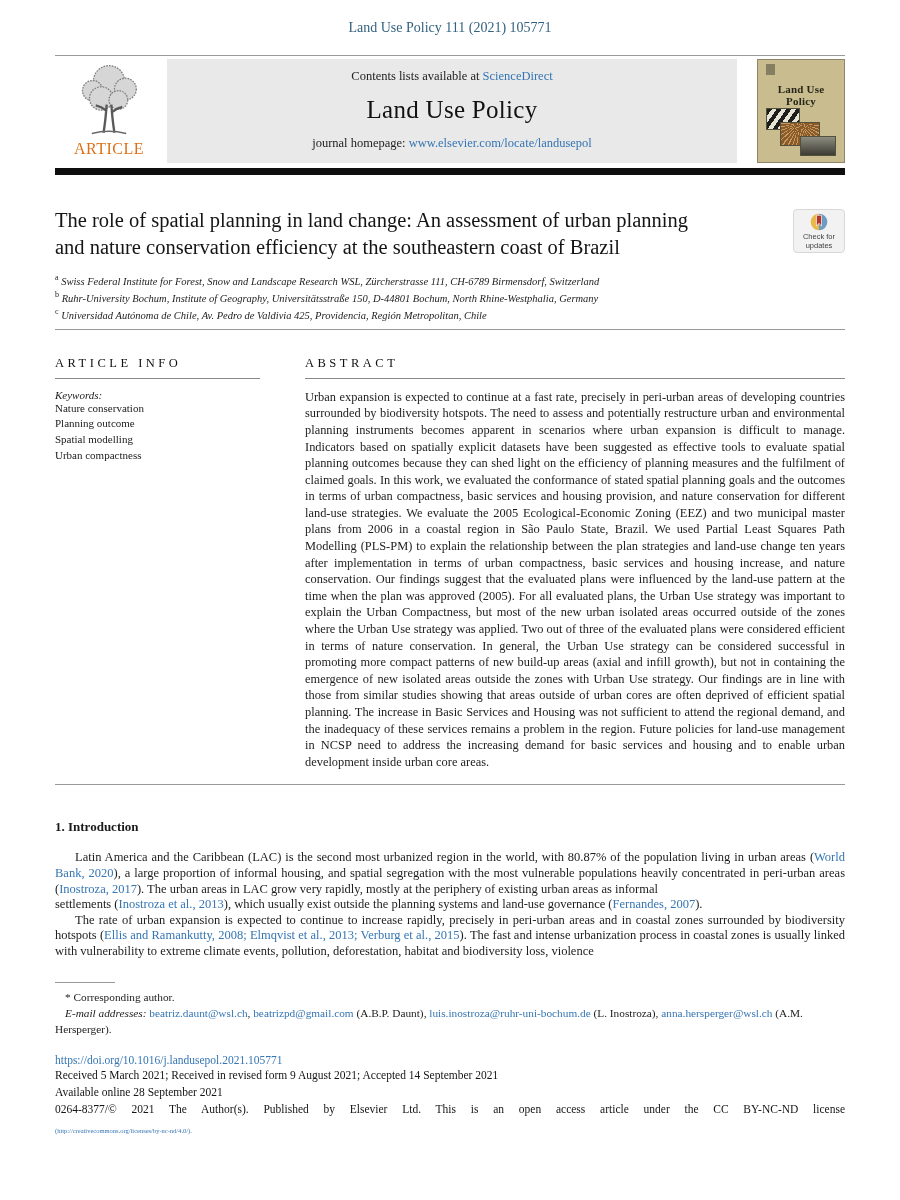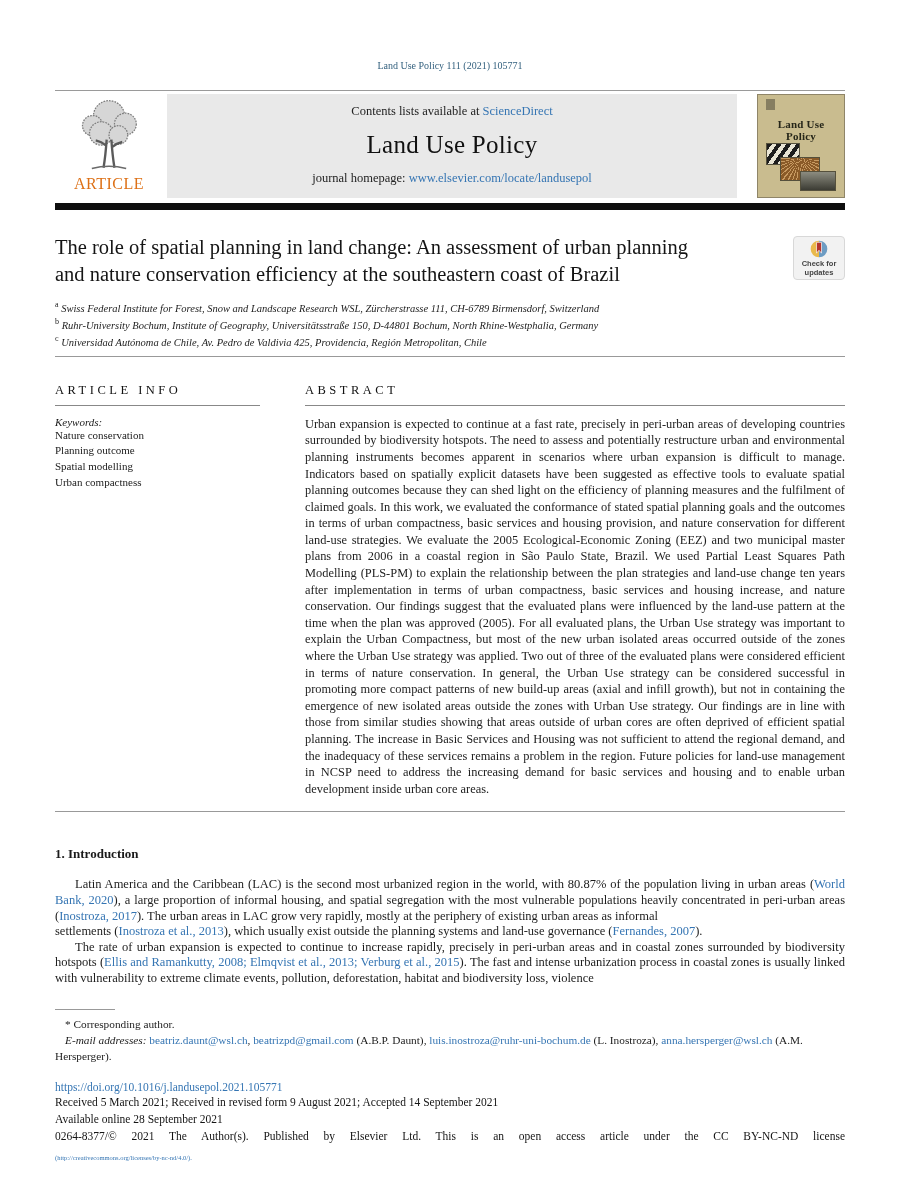--- a/index.html
+++ b/index.html
@@ -5,21 +5,21 @@
   * { box-sizing: border-box; margin: 0; padding: 0; }
   html, body { background: #ffffff; }
   body {
     width: 900px; height: 1200px; overflow: hidden;
     font-family: "Liberation Serif", "DejaVu Serif", serif;
     color: #1a1a1a;
   }
   .page { width: 900px; height: 1200px; padding: 0 55px; }
 
   
-  .citation { padding-top: 60px; text-align: center; font-size: 10px; color: #33607e; }
+  .citation { padding-top: 20px; text-align: center; font-size: 14px; color: #33607e; }
   .toprule { margin-top: 19px; border-top: 1px solid #9a9a9a; }
   .masthead { display: flex; align-items: stretch; margin-top: 3px; height: 104px; }
   .logo-col { width: 108px; display: flex; flex-direction: column; align-items: center; justify-content: flex-start; padding-top: 2px; }
   .logo-col svg { width: 78px; height: 78px; }
   .elsevier-word { font-size: 16px; letter-spacing: 0.5px; color: #dd7016; margin-top: 1px; font-family: "Liberation Serif", serif; }
   .contents-box { flex: 1 1 auto; background: #e9e9e9; margin-left: 4px; display: flex; flex-direction: column; align-items: center; justify-content: space-between; padding: 10px 8px 12px; }
   .contents-line { font-size: 12.5px; color: #222; }
   .journal-big { font-size: 25px; color: #111; letter-spacing: 0.3px; }
   .homepage-line { font-size: 12.5px; color: #222; }
   .lnk { color: #3575b3; }
@@ -27,23 +27,23 @@
   .cover-emblem { width: 9px; height: 11px; background: #6f6a52; opacity: 0.75; margin-left: 3px; }
   .cover-title { font-size: 11px; font-weight: bold; color: #262619; margin-top: 8px; text-align: center; letter-spacing: 0.2px; }
   .cover-art { position: absolute; left: 8px; top: 48px; width: 72px; height: 48px; }
   .tile { position: absolute; border: 1px solid #55503c; }
   .tile1 { left: 0; top: 0; width: 34px; height: 22px; background: repeating-linear-gradient(125deg, #1d1d1d 0 4px, #e8e4d4 4px 8px); }
   .tile2 { left: 14px; top: 14px; width: 40px; height: 24px; background: repeating-conic-gradient(from 160deg at 50% 0%, #8a5a28 0deg 7deg, #c79a62 7deg 10deg); }
   .tile3 { left: 34px; top: 28px; width: 36px; height: 20px; background: linear-gradient(180deg, #8c8c80 0%, #3c3c34 100%); }
   .blackbar { height: 7px; background: #0e0e0e; margin-top: 5px; }
 
   
-  .title-row { display: flex; margin-top: 24px; }
+  .title-row { display: flex; margin-top: 32px; }
   .paper-title { width: 660px; font-size: 20.5px; line-height: 1.33; color: #141414; }
-  .badge-wrap { margin-left: auto; padding-top: 2px; font-weight: bold; }
+  .badge-wrap { margin-left: auto; padding-top: 2px; }
   .badge { width: 52px; height: 44px; background: #f2f2f2; border: 1px solid #d8d8d8; border-radius: 4px; display: flex; flex-direction: column; align-items: center; justify-content: center; }
   .badge svg { width: 20px; height: 20px; }
   .badge-label { font-size: 7.5px; line-height: 1.15; color: #444; text-align: center; font-family: "Liberation Sans", sans-serif; margin-top: 1px; }
 
   .authors { margin-top: 24px; font-size: 15px; color: #141414; }
   .authors sup { font-size: 10px; }
   .affils { margin-top: 10px; font-size: 10.5px; font-style: italic; line-height: 1.42; color: #222; }
   .affils sup { font-style: normal; font-size: 8px; }
   .fullrule { border-top: 1px solid #999; }
   .rule-affil { margin-top: 5px; }

